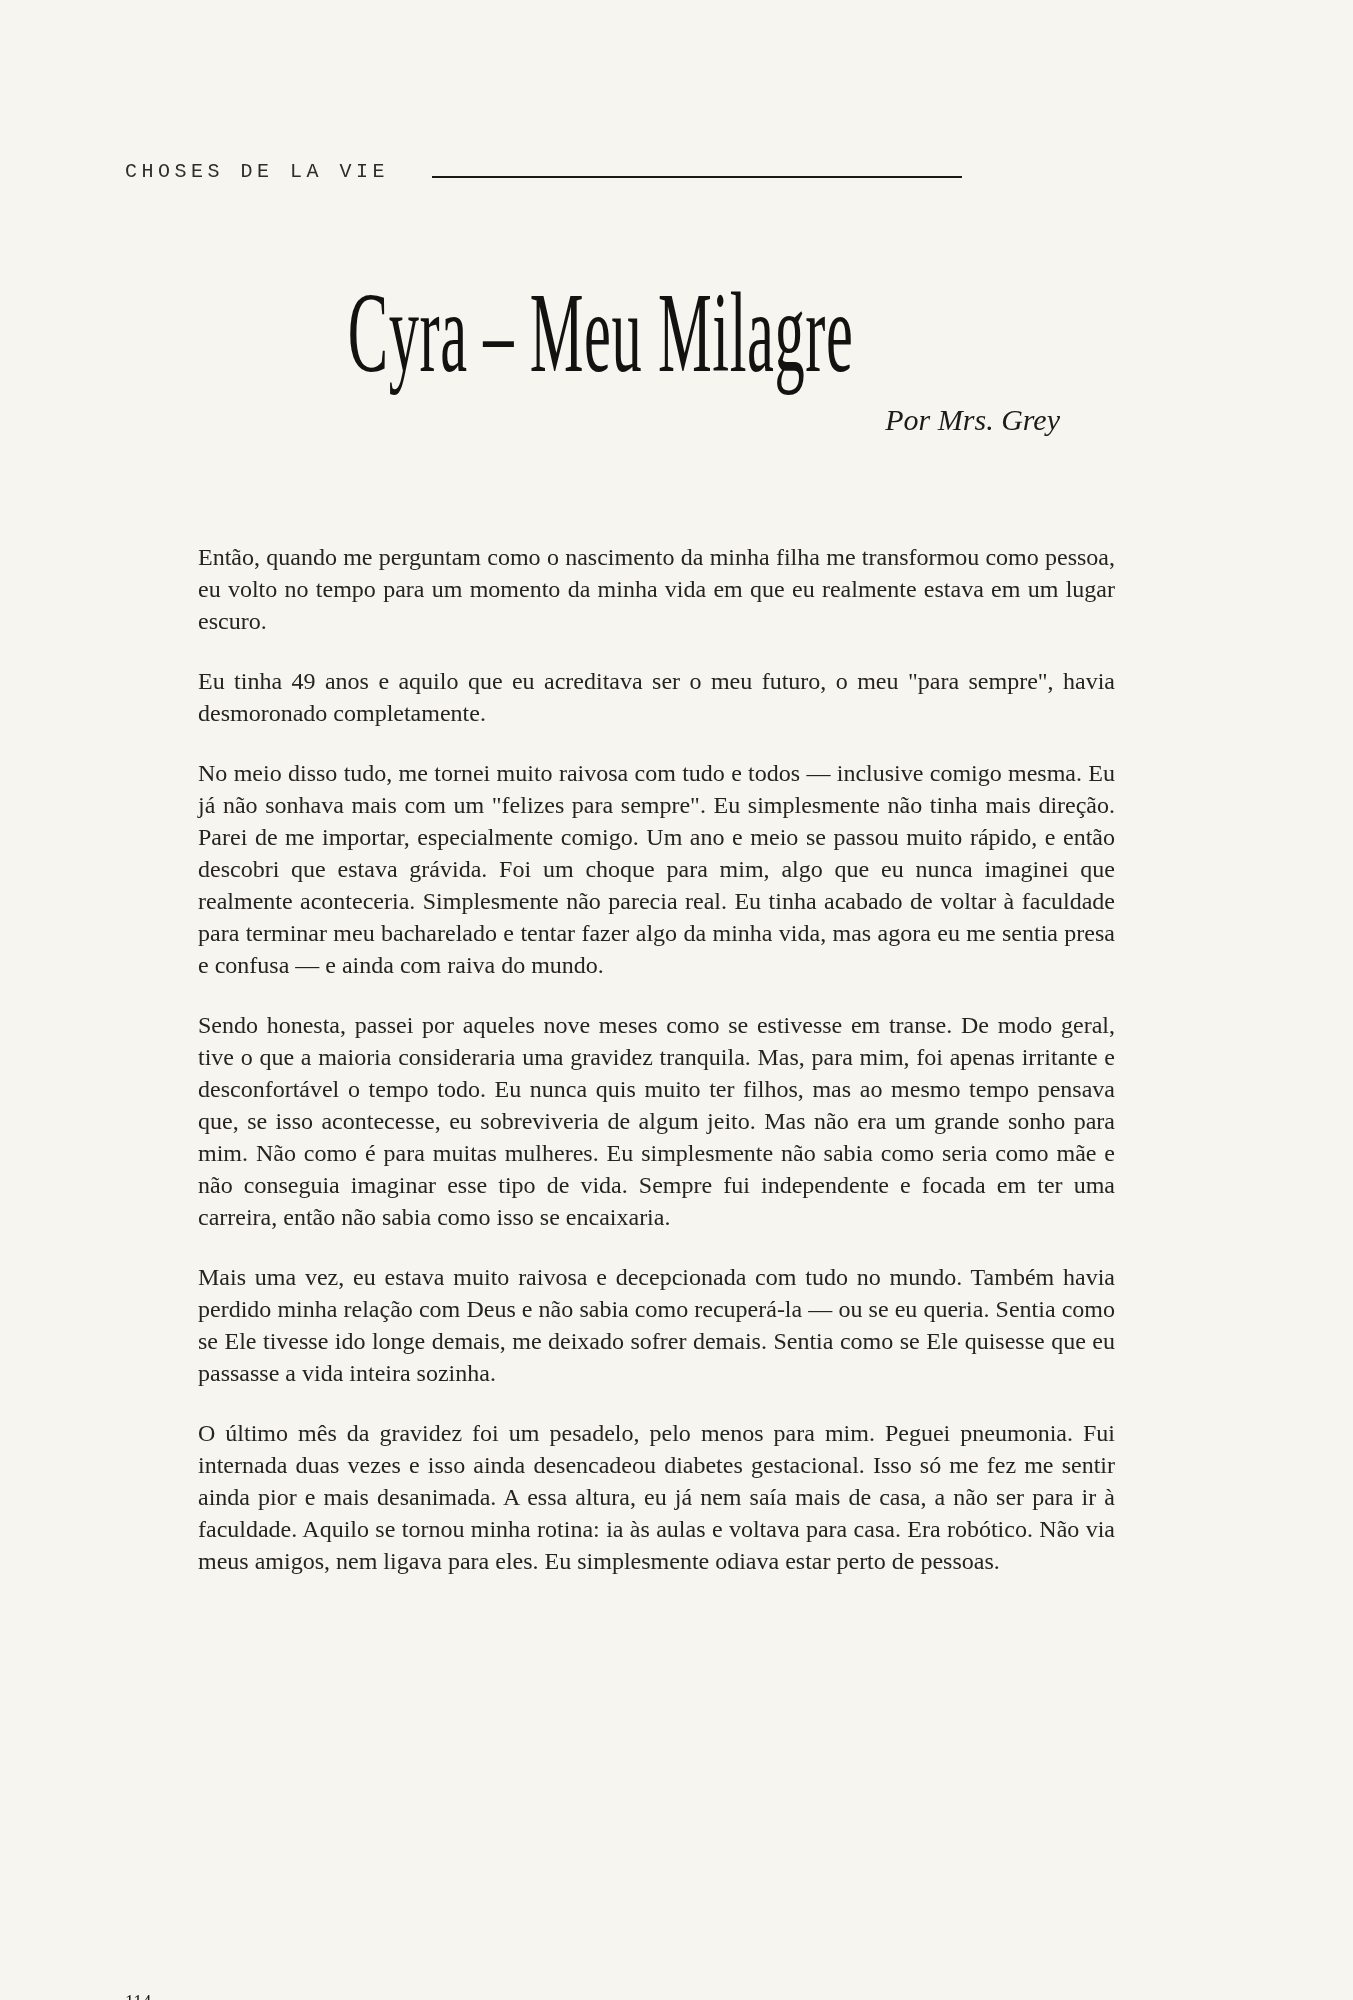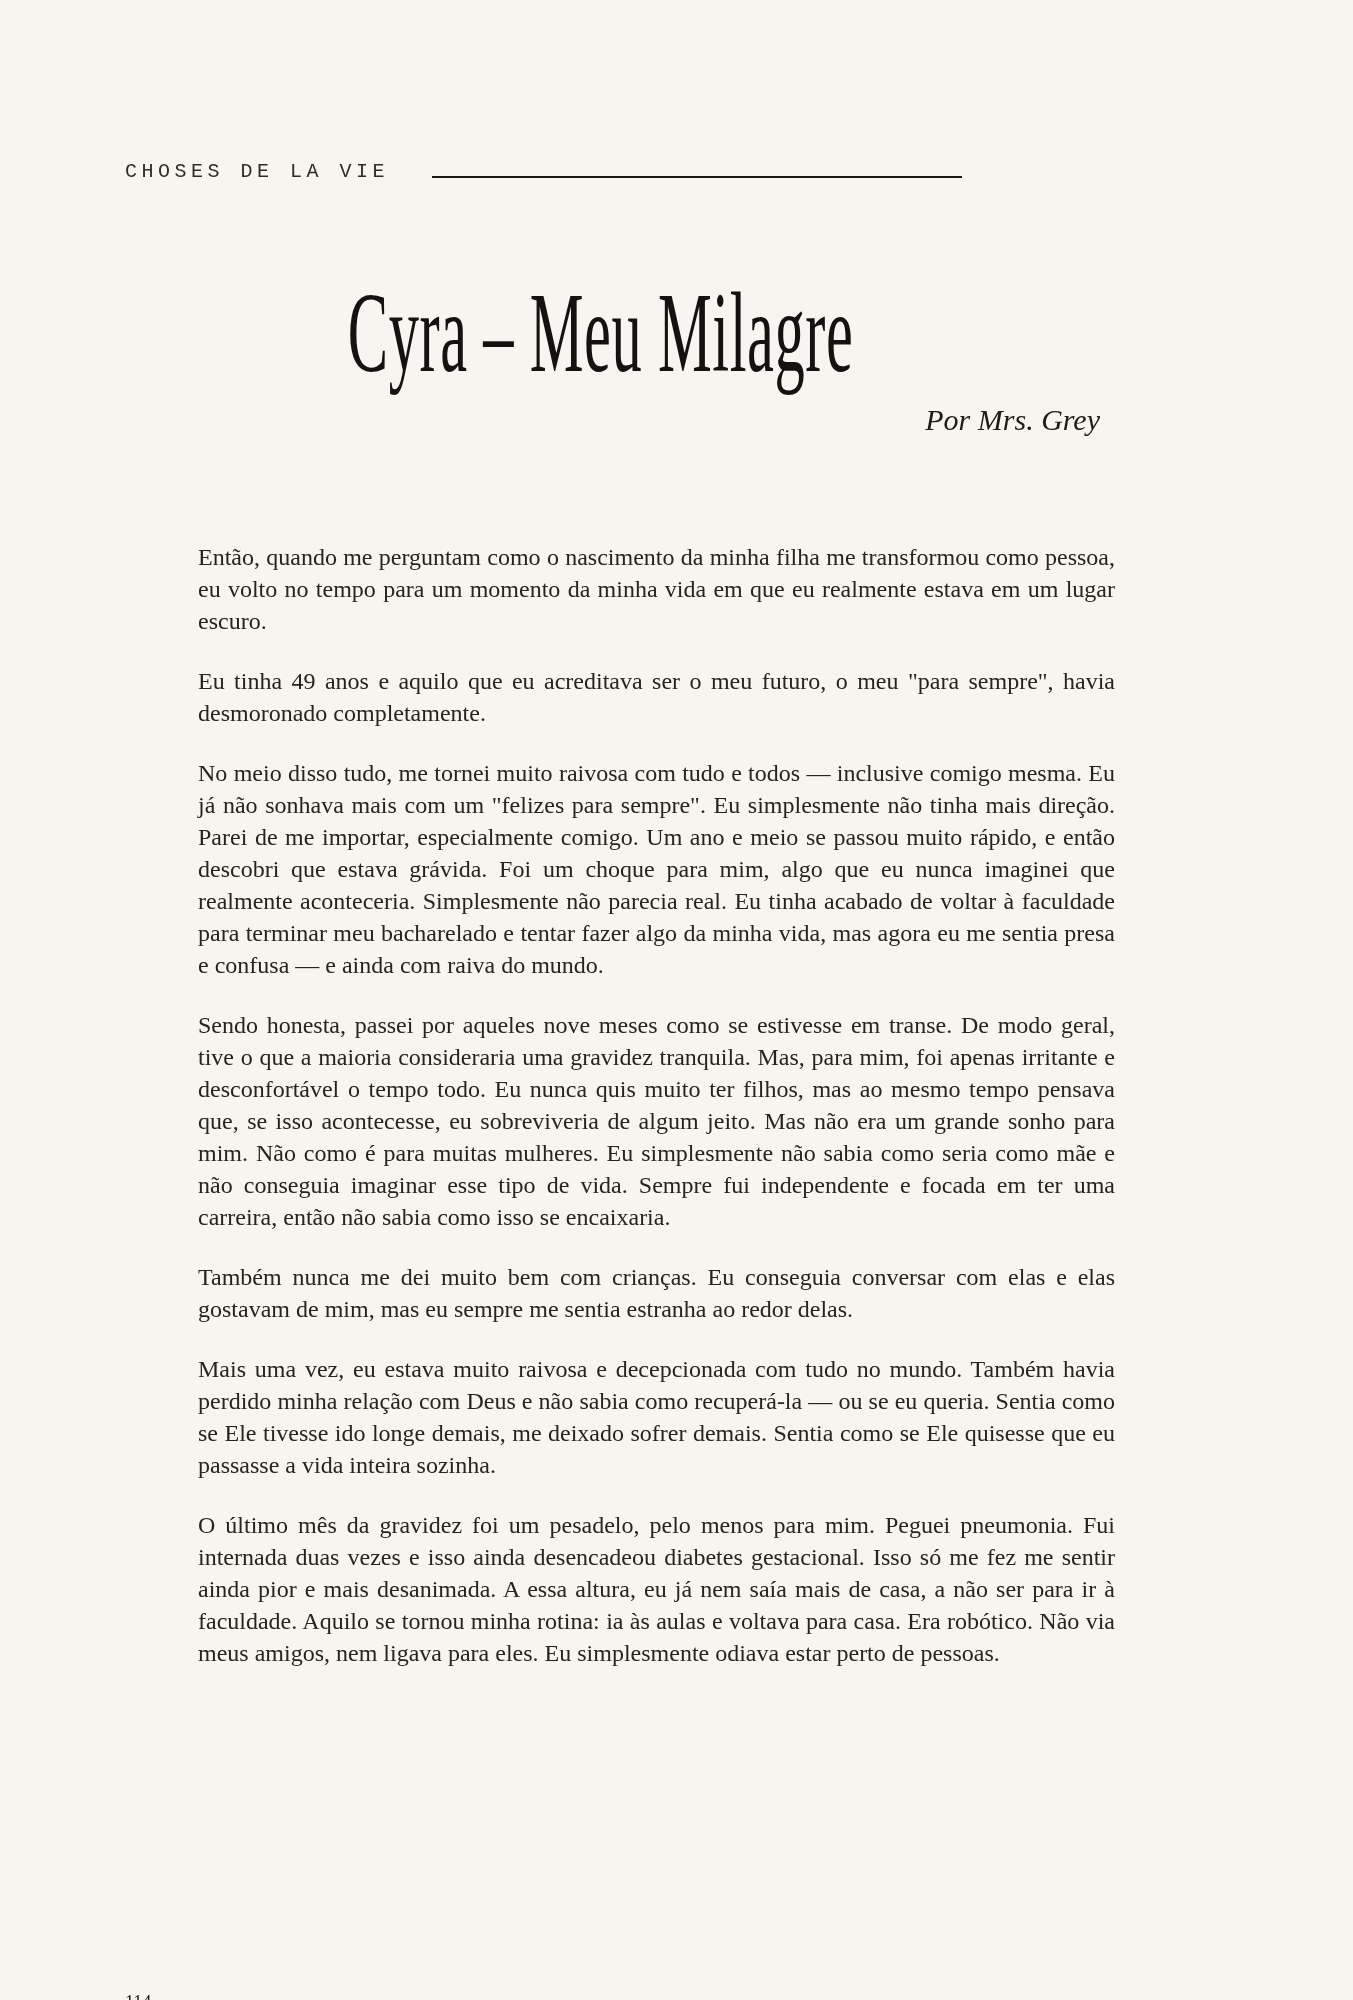--- a/index.html
+++ b/index.html
@@ -65,21 +65,20 @@
     margin: 0;
     position: absolute;
     top: 130px;
     left: 0;
     width: 100%;
     font-family: "Liberation Serif", serif;
     font-style: italic;
     font-size: 30px;
     line-height: 1;
     color: #1d1c19;
-    padding-left: 40px;
   }
 
   
   .article-body {
     position: absolute;
     top: 533px;
     left: 198px;
     width: 917px;
     font-size: 24px;
     line-height: 32px;
@@ -116,20 +115,19 @@
   <div class="title-block">
     <h1 class="article-title">Cyra – Meu Milagre</h1>
     <div class="article-byline">Por Mrs. Grey</div>
   </div>
 
   <div class="article-body">
       <p>Então, quando me perguntam como o nascimento da minha filha me transformou como pessoa, eu volto no tempo para um momento da minha vida em que eu realmente estava em um lugar escuro.</p>
       <p>Eu tinha 49 anos e aquilo que eu acreditava ser o meu futuro, o meu "para sempre", havia desmoronado completamente.</p>
       <p>No meio disso tudo, me tornei muito raivosa com tudo e todos — inclusive comigo mesma. Eu já não sonhava mais com um "felizes para sempre". Eu simplesmente não tinha mais direção. Parei de me importar, especialmente comigo. Um ano e meio se passou muito rápido, e então descobri que estava grávida. Foi um choque para mim, algo que eu nunca imaginei que realmente aconteceria. Simplesmente não parecia real. Eu tinha acabado de voltar à faculdade para terminar meu bacharelado e tentar fazer algo da minha vida, mas agora eu me sentia presa e confusa — e ainda com raiva do mundo.</p>
       <p>Sendo honesta, passei por aqueles nove meses como se estivesse em transe. De modo geral, tive o que a maioria consideraria uma gravidez tranquila. Mas, para mim, foi apenas irritante e desconfortável o tempo todo. Eu nunca quis muito ter filhos, mas ao mesmo tempo pensava que, se isso acontecesse, eu sobreviveria de algum jeito. Mas não era um grande sonho para mim. Não como é para muitas mulheres. Eu simplesmente não sabia como seria como mãe e não conseguia imaginar esse tipo de vida. Sempre fui independente e focada em ter uma carreira, então não sabia como isso se encaixaria.</p>
-      <p>Também nunca me dei muito bem com crianças. Eu conseguia conversar com elas e elas gostavam de mim, mas eu sempre me sentia estranha ao redor delas.</p>
       <p>Mais uma vez, eu estava muito raivosa e decepcionada com tudo no mundo. Também havia perdido minha relação com Deus e não sabia como recuperá-la — ou se eu queria. Sentia como se Ele tivesse ido longe demais, me deixado sofrer demais. Sentia como se Ele quisesse que eu passasse a vida inteira sozinha.</p>
       <p>O último mês da gravidez foi um pesadelo, pelo menos para mim. Peguei pneumonia. Fui internada duas vezes e isso ainda desencadeou diabetes gestacional. Isso só me fez me sentir ainda pior e mais desanimada. A essa altura, eu já nem saía mais de casa, a não ser para ir à faculdade. Aquilo se tornou minha rotina: ia às aulas e voltava para casa. Era robótico. Não via meus amigos, nem ligava para eles. Eu simplesmente odiava estar perto de pessoas.</p>
     </div>
 
   <div class="page-number">114</div>
 
 </div>
 
 </body></html>

